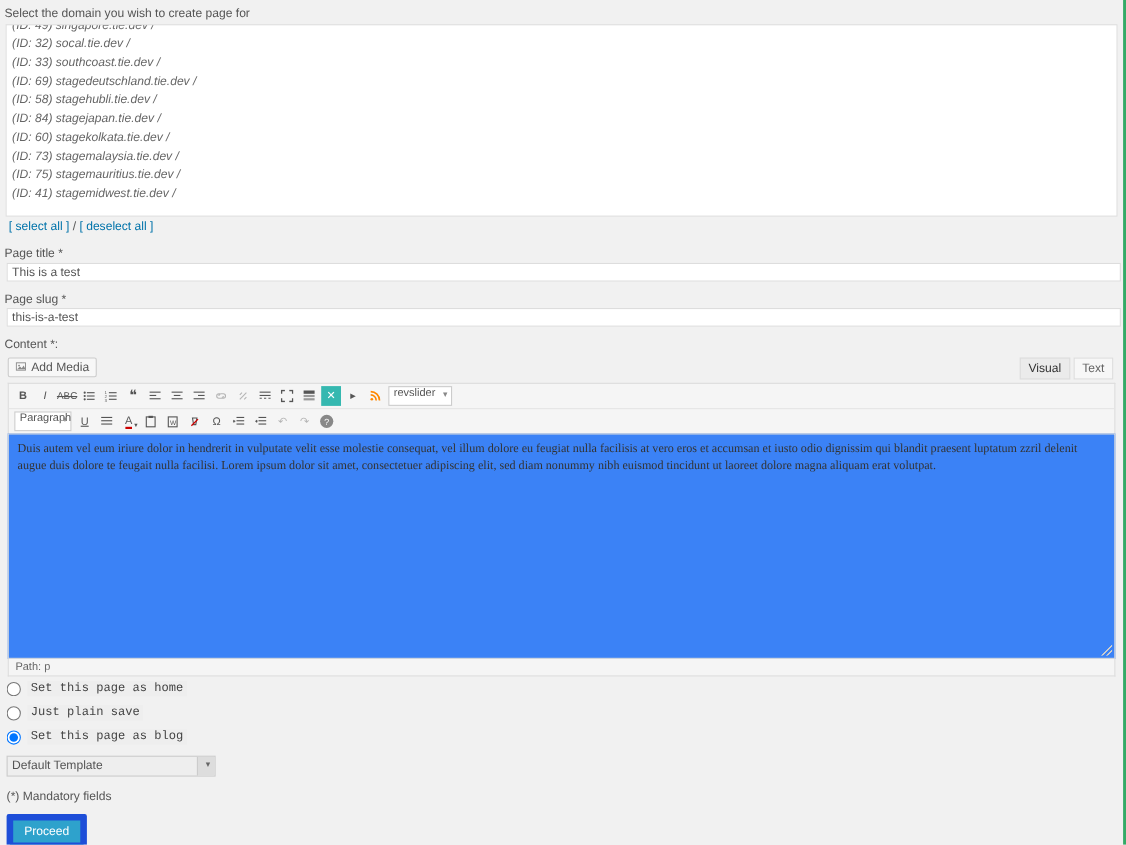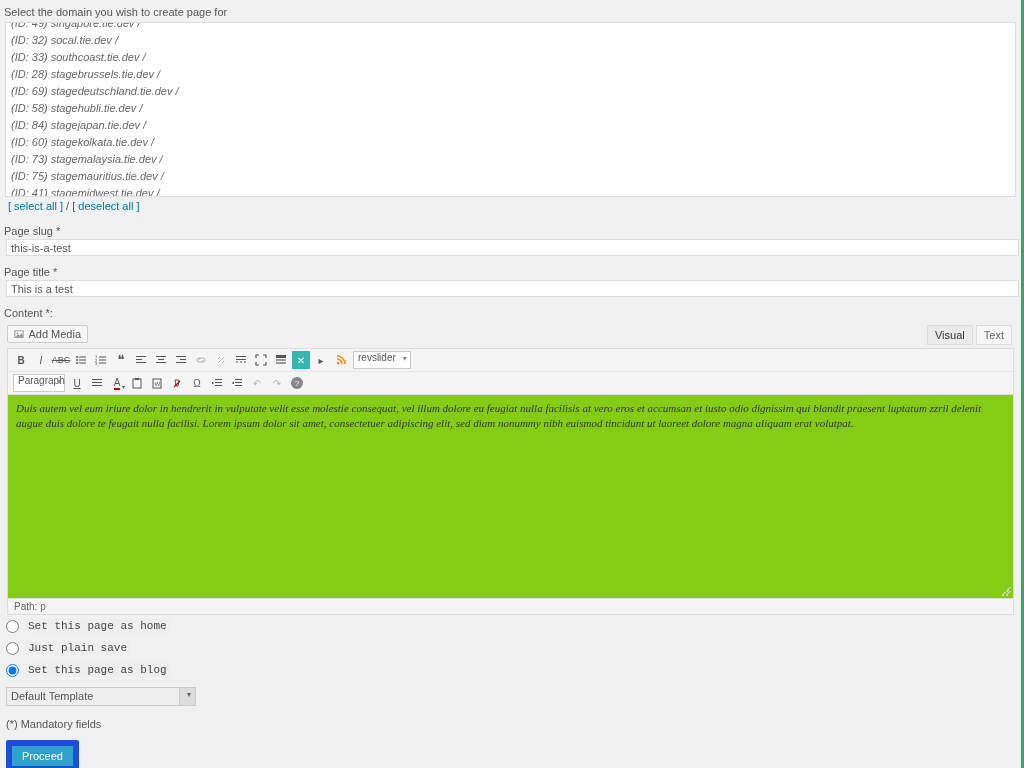--- a/index.html
+++ b/index.html
@@ -25,21 +25,21 @@
 .tab { display: inline-block; border: 1px solid #ddd; background: #f7f7f7; padding: 3px 7px; font-size: 11px; color: #666; cursor: pointer; }
 .tab.active { background: #ebebeb; color: #333; }
 
 .toolbar { background: #f5f5f5; border: 1px solid #ddd; border-bottom: none; margin-top: 3px; }
 .toolbar-row { padding: 2px 3px; display: flex; align-items: center; gap: 0; }
 .tbtn { width: 18px; height: 18px; display: inline-flex; align-items: center; justify-content: center; font-size: 10px; color: #555; cursor: pointer; margin: 0 1px; border: 1px solid transparent; }
 .tbtn.on { background: #35b8b0; color: #fff; }
 .tselect { font-size: 10px; height: 18px; border: 1px solid #ccc; background: #fff; padding: 0 14px 0 4px; color: #555; margin: 0 2px; cursor: pointer; position: relative; }
 .tselect::after { content: "▾"; position: absolute; right: 3px; top: 2px; font-size: 8px; color: #888; }
 
-.editor-content { background: #84cc16; border: 1px solid #ddd; min-height: 205px; padding: 6px 8px; font-size: 11px; color: #333; font-family: Georgia, serif; line-height: 1.35; position: relative; font-style: italic; }
+.editor-content { background: #3b82f6; border: 1px solid #ddd; min-height: 205px; padding: 6px 8px; font-size: 11px; color: #333; font-family: Georgia, serif; line-height: 1.35; position: relative; }
 .editor-resize { position: absolute; right: 2px; bottom: 2px; width: 10px; height: 10px; background: linear-gradient(135deg, transparent 50%, #ccc 50%, #ccc 60%, transparent 60%, transparent 70%, #ccc 70%, #ccc 80%, transparent 80%); cursor: nwse-resize; }
 .editor-path { border: 1px solid #ddd; border-top: none; background: #f5f5f5; font-size: 10px; padding: 2px 6px; color: #666; }
 
 .radio-row { padding: 4px 6px; font-size: 11px; display: flex; align-items: center; gap: 6px; }
 .radio-row input[type=radio] { margin: 0; }
 .radio-row label { font-family: "Courier New", monospace; font-size: 11px; background: #eee; padding: 1px 3px; color: #444; }
 
 .template-select { margin: 6px 6px; border: 1px solid #ccc; background: #eee; font-size: 11px; padding: 2px 4px; width: 190px; height: 19px; position: relative; color: #555; }
 .template-select::after { content: ""; position: absolute; right: 0; top: 0; bottom: 0; width: 15px; background: #ddd; border-left: 1px solid #ccc; }
 .template-select::before { content: "▾"; position: absolute; right: 4px; top: 2px; font-size: 8px; color: #666; z-index: 1; }
@@ -59,45 +59,44 @@
 
 <div class="page">
 
   <div class="section-label">Select the domain you wish to create page for</div>
 
   <div class="domain-box">
     <div class="domain-list">
       <div class="domain-item" style="margin-top:-10px">(ID: 49) singapore.tie.dev /</div>
       <div class="domain-item">(ID: 32) socal.tie.dev /</div>
       <div class="domain-item">(ID: 33) southcoast.tie.dev /</div>
-      <div class="domain-item">(ID: 28) stagebrussels.tie.dev /</div>
       <div class="domain-item">(ID: 69) stagedeutschland.tie.dev /</div>
       <div class="domain-item">(ID: 58) stagehubli.tie.dev /</div>
       <div class="domain-item">(ID: 84) stagejapan.tie.dev /</div>
       <div class="domain-item">(ID: 60) stagekolkata.tie.dev /</div>
       <div class="domain-item">(ID: 73) stagemalaysia.tie.dev /</div>
       <div class="domain-item">(ID: 75) stagemauritius.tie.dev /</div>
       <div class="domain-item">(ID: 41) stagemidwest.tie.dev /</div>
 
     </div>
   </div>
   <div class="select-links">
     <a href="#">[ select all ]</a>
     <span> / </span>
     <a href="#">[ deselect all ]</a>
   </div>
 
   <div class="form-row">
+    <div class="section-label" style="padding:2px 0">Page title *</div>
+    <input class="text-input" value="This is a test" style="">
+  </div>
+
+  <div class="form-row">
     <div class="section-label" style="padding:2px 0">Page slug *</div>
     <input class="text-input" value="this-is-a-test" style="">
-  </div>
-
-  <div class="form-row">
-    <div class="section-label" style="padding:2px 0">Page title *</div>
-    <input class="text-input" value="This is a test" style="">
   </div>
 
   <div class="form-row" style="padding:0 2px">
     <div class="section-label" style="padding:2px 2px 3px">Content *:</div>
 
     <div class="editor-wrap">
       <span class="media-btn">
         <span class="ico">
           <svg viewBox="0 0 12 12" width="10" height="10">
               <rect x="1" y="1" width="10" height="8" fill="none" stroke="#888" stroke-width="1"></rect>

